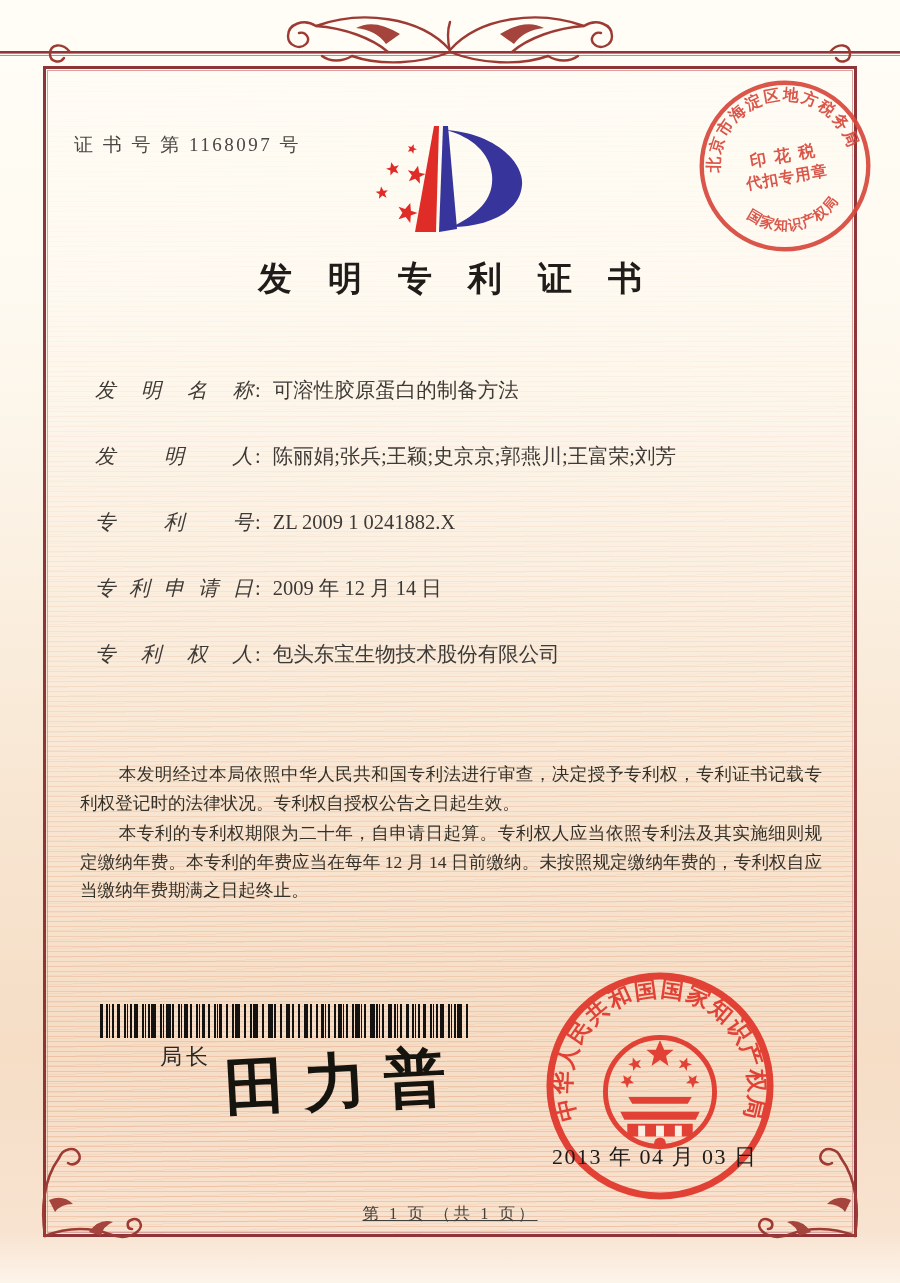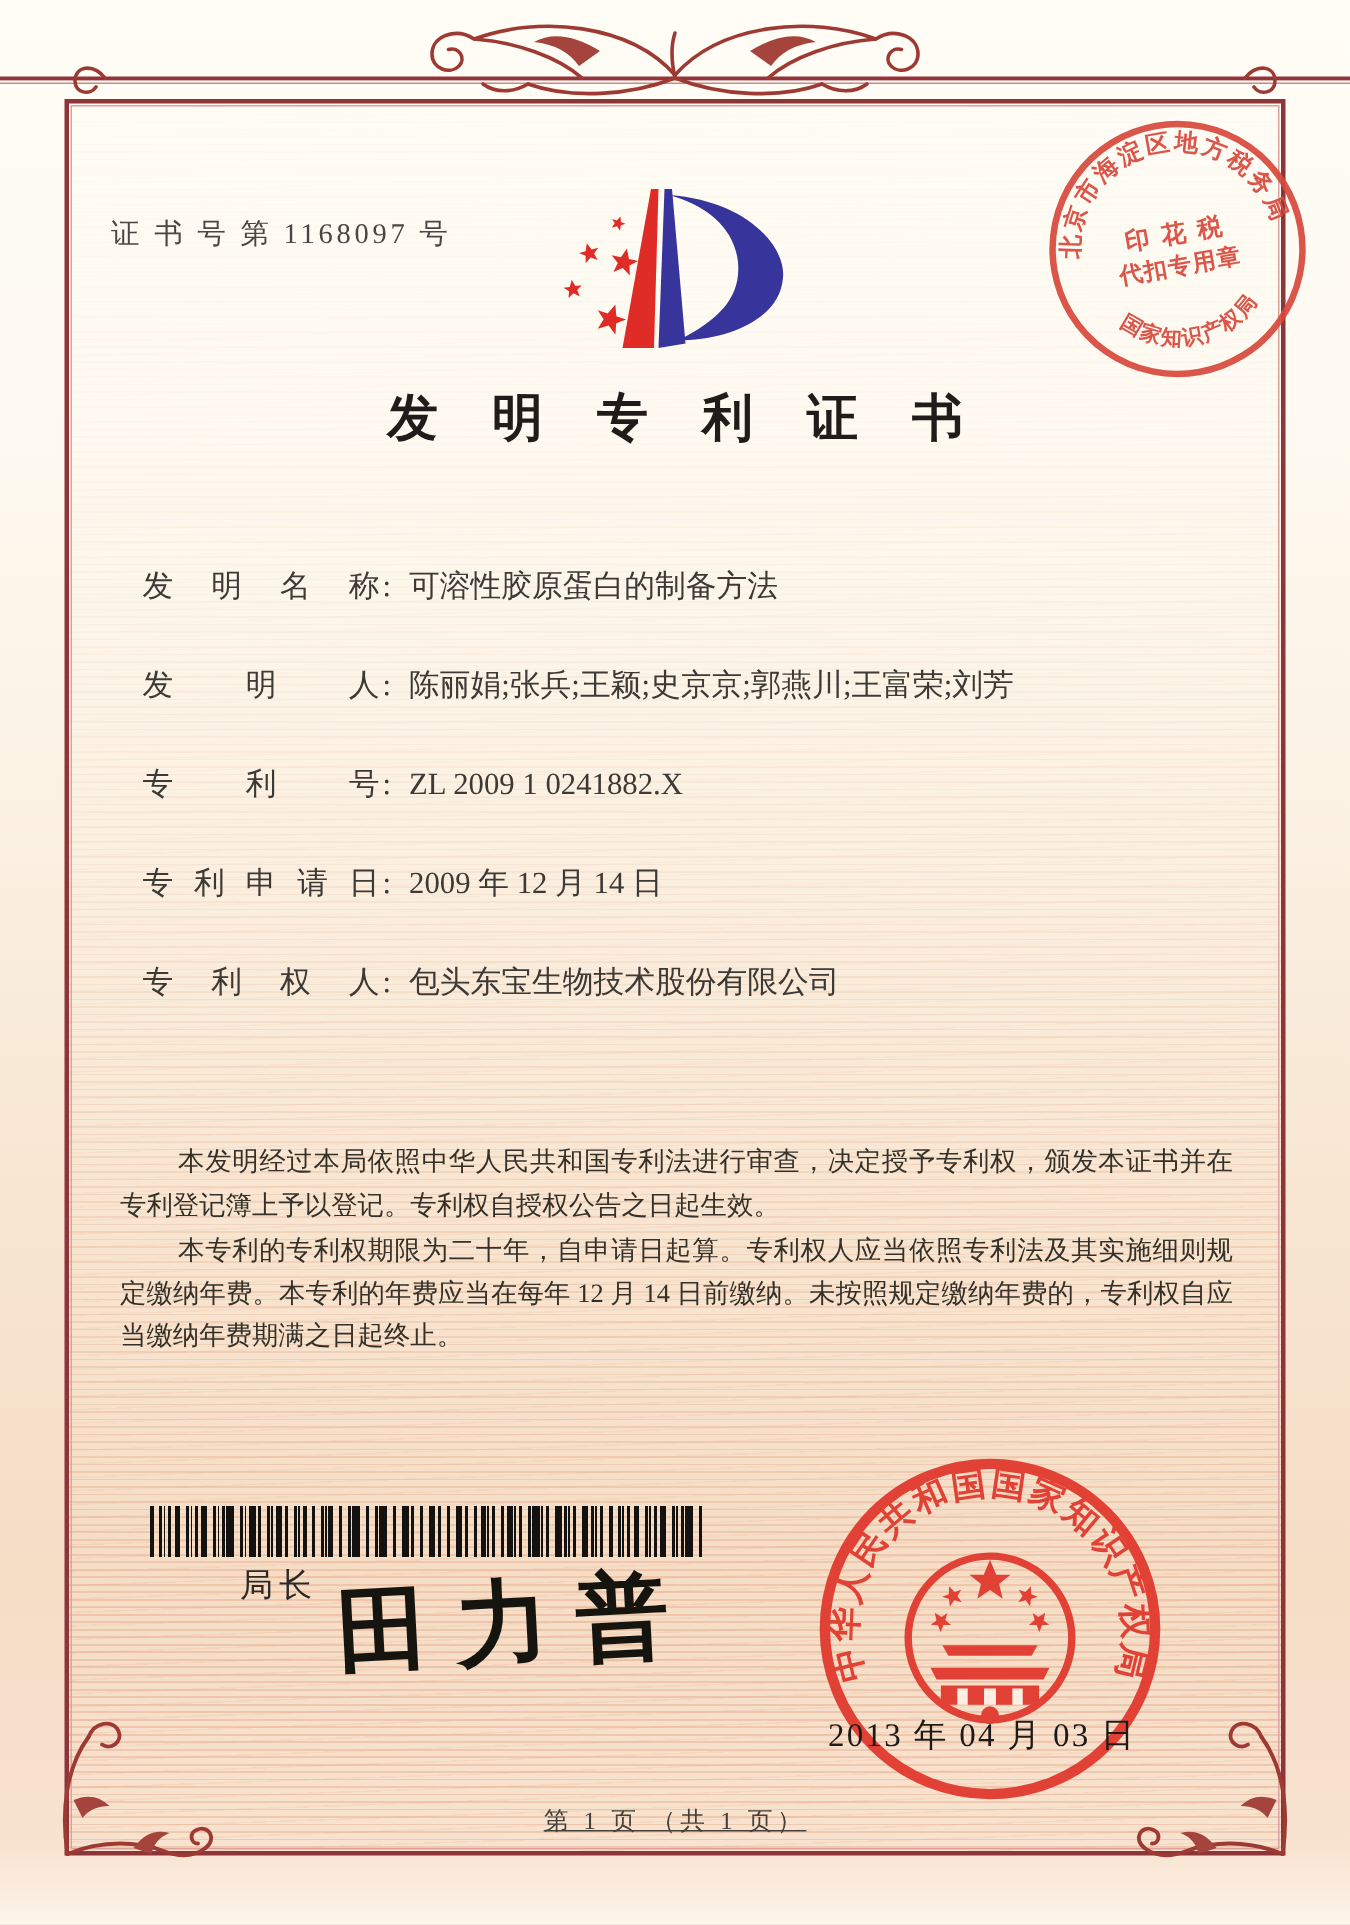--- a/index.html
+++ b/index.html
@@ -11,28 +11,28 @@
     background:
       repeating-linear-gradient(180deg, rgba(224,140,100,.30) 0 1px, rgba(255,255,255,0) 1px 5px),
       repeating-linear-gradient(178deg, rgba(230,160,120,.14) 0 1px, rgba(255,255,255,0) 1px 9px);
     -webkit-mask-image:linear-gradient(180deg,rgba(0,0,0,.06) 0%,rgba(0,0,0,.12) 22%,rgba(0,0,0,.34) 45%,rgba(0,0,0,.72) 70%,#000 88%);
     mask-image:linear-gradient(180deg,rgba(0,0,0,.06) 0%,rgba(0,0,0,.12) 22%,rgba(0,0,0,.34) 45%,rgba(0,0,0,.72) 70%,#000 88%);}
   
   .frame{position:absolute;left:43px;top:66px;right:43px;bottom:46px;border:3px solid #8e3539;z-index:1;pointer-events:none;}
   .frame::after{content:"";position:absolute;inset:1px;border:1px solid #d9a29e;}
   .ornament{position:absolute;z-index:2;pointer-events:none;}
   .abs{position:absolute;z-index:3;}
-  .cert-no{left:74px;top:143px;font-size:19px;letter-spacing:2.5px;color:#4b4643;}
+  .cert-no{left:74px;top:132px;font-size:19px;letter-spacing:2.5px;color:#4b4643;}
   .logo{left:333px;top:113px;}
   .tax-seal{left:693px;top:74px;transform:rotate(-10deg);opacity:.92;}
   .title{left:0;top:256px;width:900px;text-align:center;font-size:34px;font-weight:700;
     letter-spacing:36px;text-indent:36px;color:#1f1c19;}
   .fields{left:95px;top:376px;width:720px;}
   .field{height:30px;margin-bottom:36px;font-size:20.5px;color:#3d3935;white-space:nowrap;}
-  .field .lab{display:inline-block;width:158px;text-align:justify;text-align-last:justify;-moz-text-align-last:justify;}
+  .field .lab{display:inline-block;width:158px;text-align:justify;text-align-last:justify;font-style:italic;-moz-text-align-last:justify;}
   .field .sep{margin:0 12px 0 2px;}
   .paras{left:80px;top:760px;width:742px;}
   .paras p{margin:0 0 2px 0;font-size:17.6px;line-height:28.6px;text-align:justify;text-indent:2.2em;color:#353128;}
   .barcode{left:100px;top:1004px;width:368px;height:34px;z-index:3;
     background:
       repeating-linear-gradient(90deg,#141210 0 2px,rgba(0,0,0,0) 2px 6px),
       repeating-linear-gradient(90deg,#141210 0 1px,rgba(0,0,0,0) 1px 9px),
       repeating-linear-gradient(90deg,#141210 0 3px,rgba(0,0,0,0) 3px 17px);}
   .sig-label{left:160px;top:1042px;font-size:22px;letter-spacing:4px;color:#2c2926;}
   .sig-name{left:224px;top:1040px;font-size:62px;font-weight:700;letter-spacing:18px;color:#16140f;
@@ -150,21 +150,21 @@
     </div>
     <div class="field">
       <span class="lab">专利申请日</span><span class="sep">:</span><span class="val">2009 年 12 月 14 日</span>
     </div>
     <div class="field">
       <span class="lab">专利权人</span><span class="sep">:</span><span class="val">包头东宝生物技术股份有限公司</span>
     </div>
   </div>
 
   <div class="abs paras">
-    <p>本发明经过本局依照中华人民共和国专利法进行审查，决定授予专利权，颁发本证书并在专利登记簿上予以登记。专利权自授权公告之日起生效。</p>
+    <p>本发明经过本局依照中华人民共和国专利法进行审查，决定授予专利权，专利证书记载专利权登记时的法律状况。专利权自授权公告之日起生效。</p>
     <p>本专利的专利权期限为二十年，自申请日起算。专利权人应当依照专利法及其实施细则规定缴纳年费。本专利的年费应当在每年 12 月 14 日前缴纳。未按照规定缴纳年费的，专利权自应当缴纳年费期满之日起终止。</p>
   </div>
 
   <div class="abs barcode"></div>
 
   <div class="abs sig-label">局长</div>
   <div class="abs sig-name">田力普</div>
 
   <svg class="abs sipo-seal" width="238" height="238" viewBox="0 0 240 240">
     <defs>

